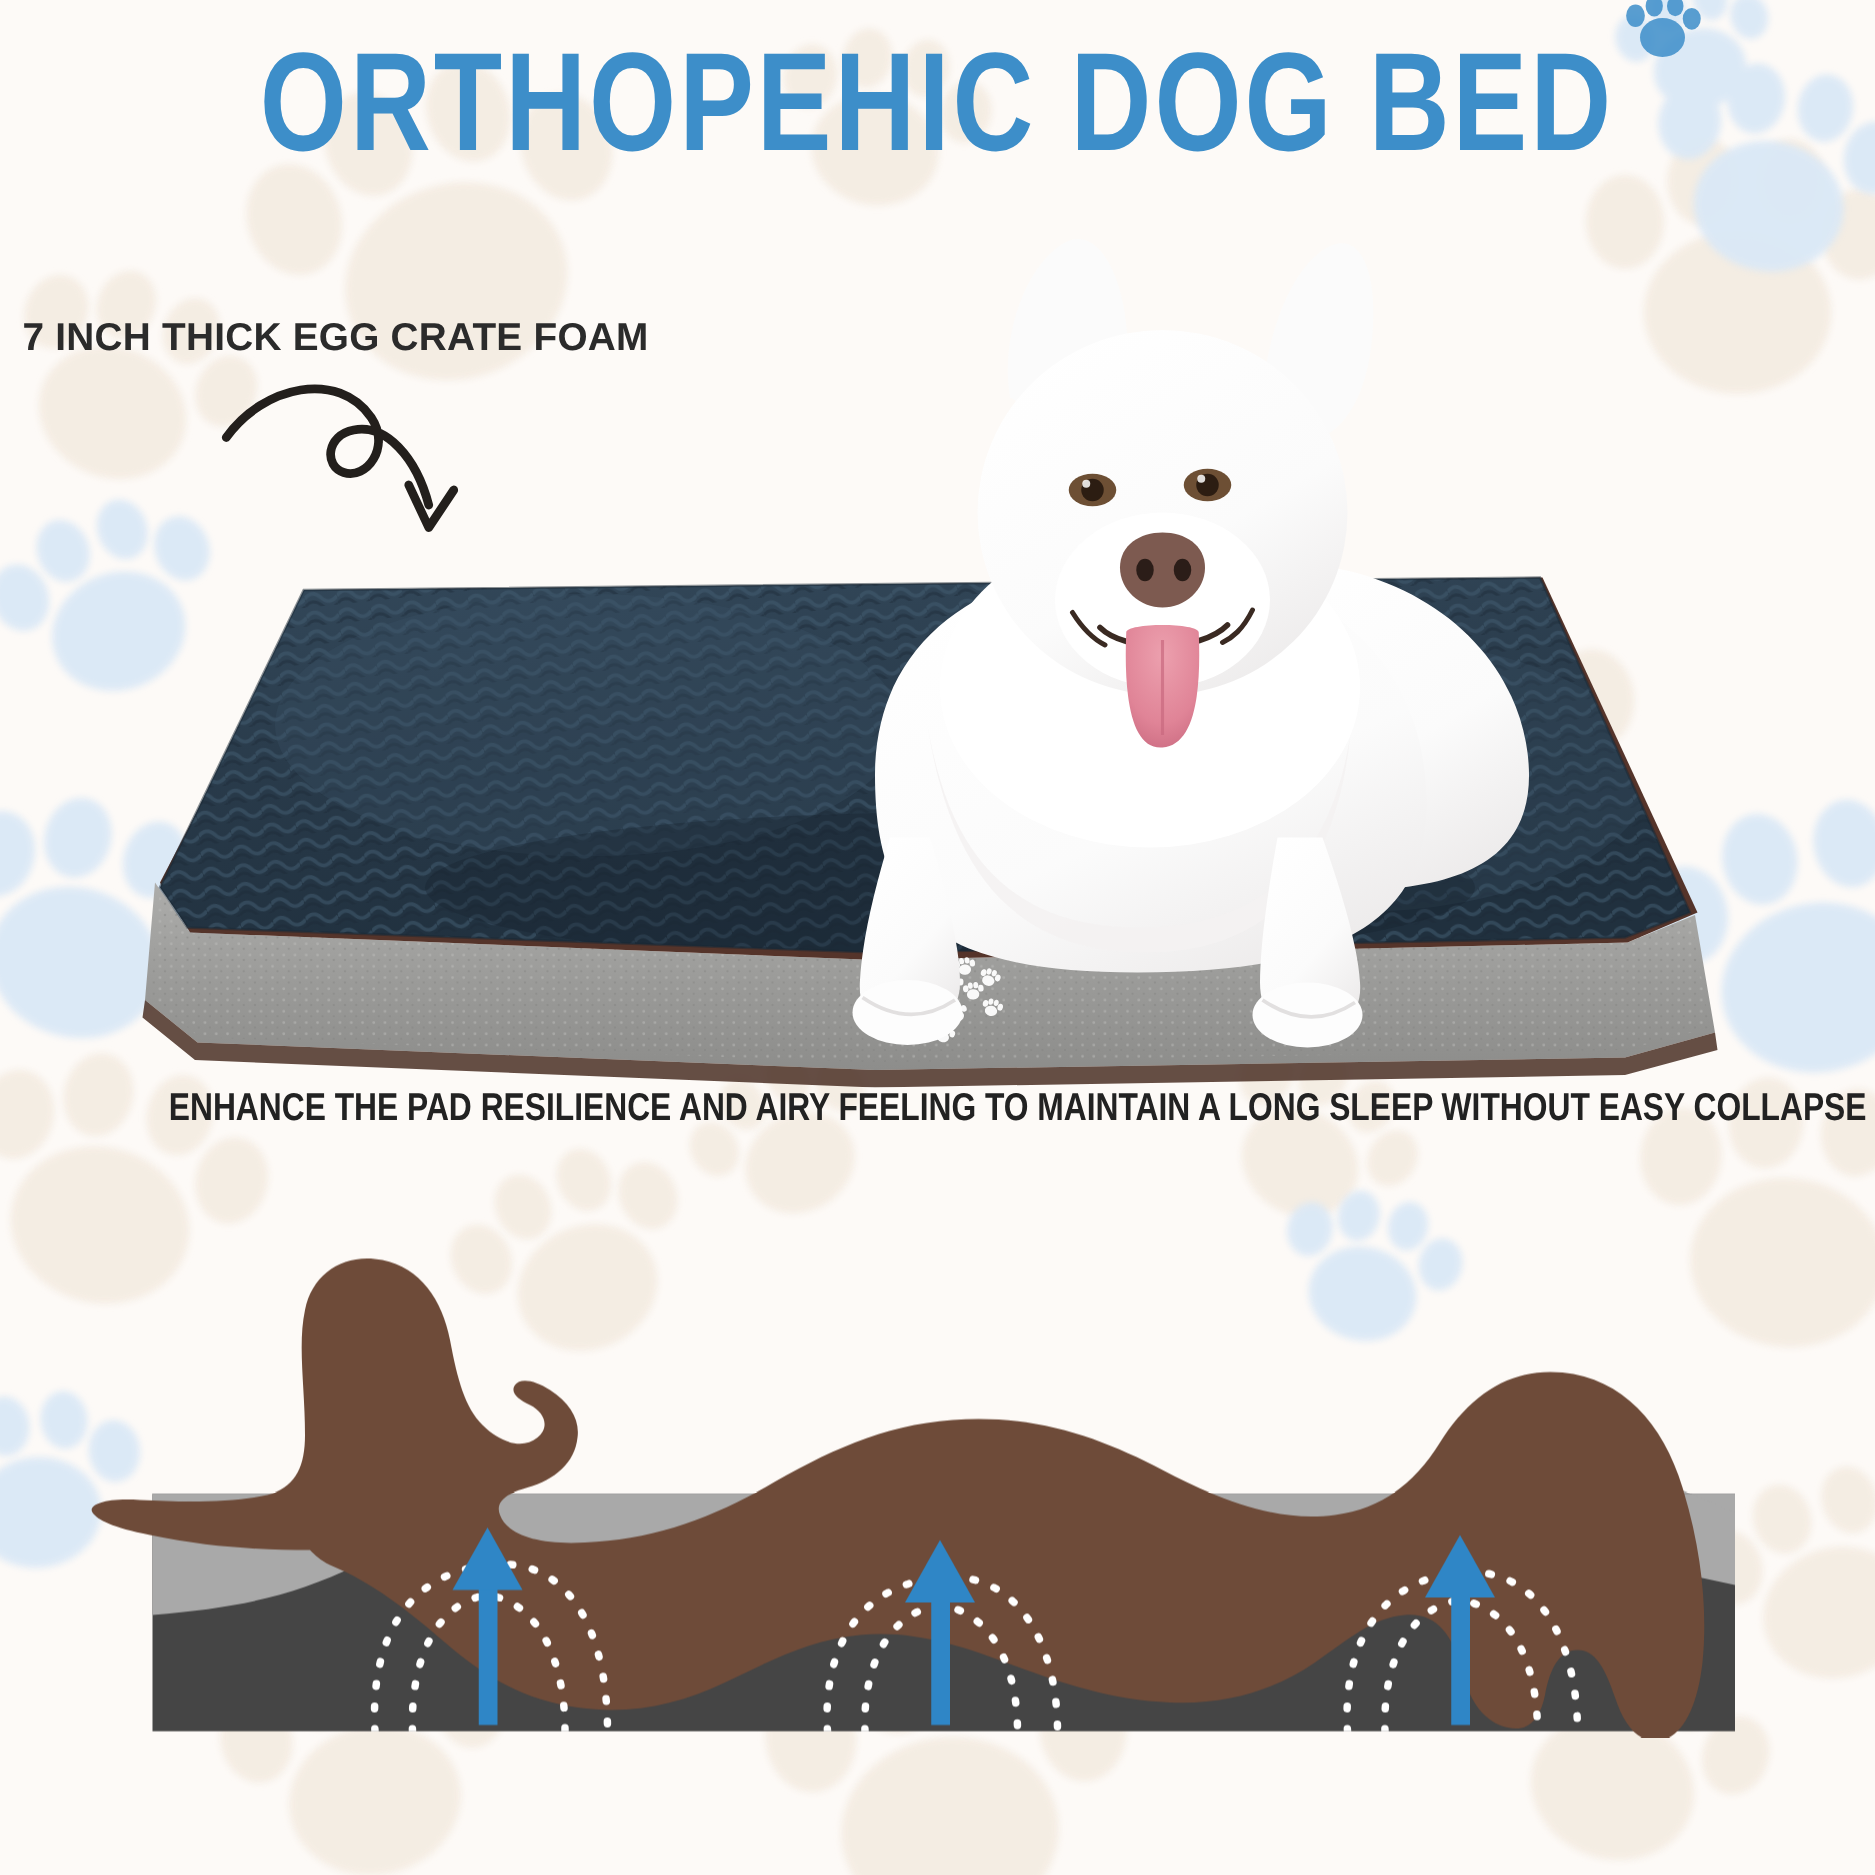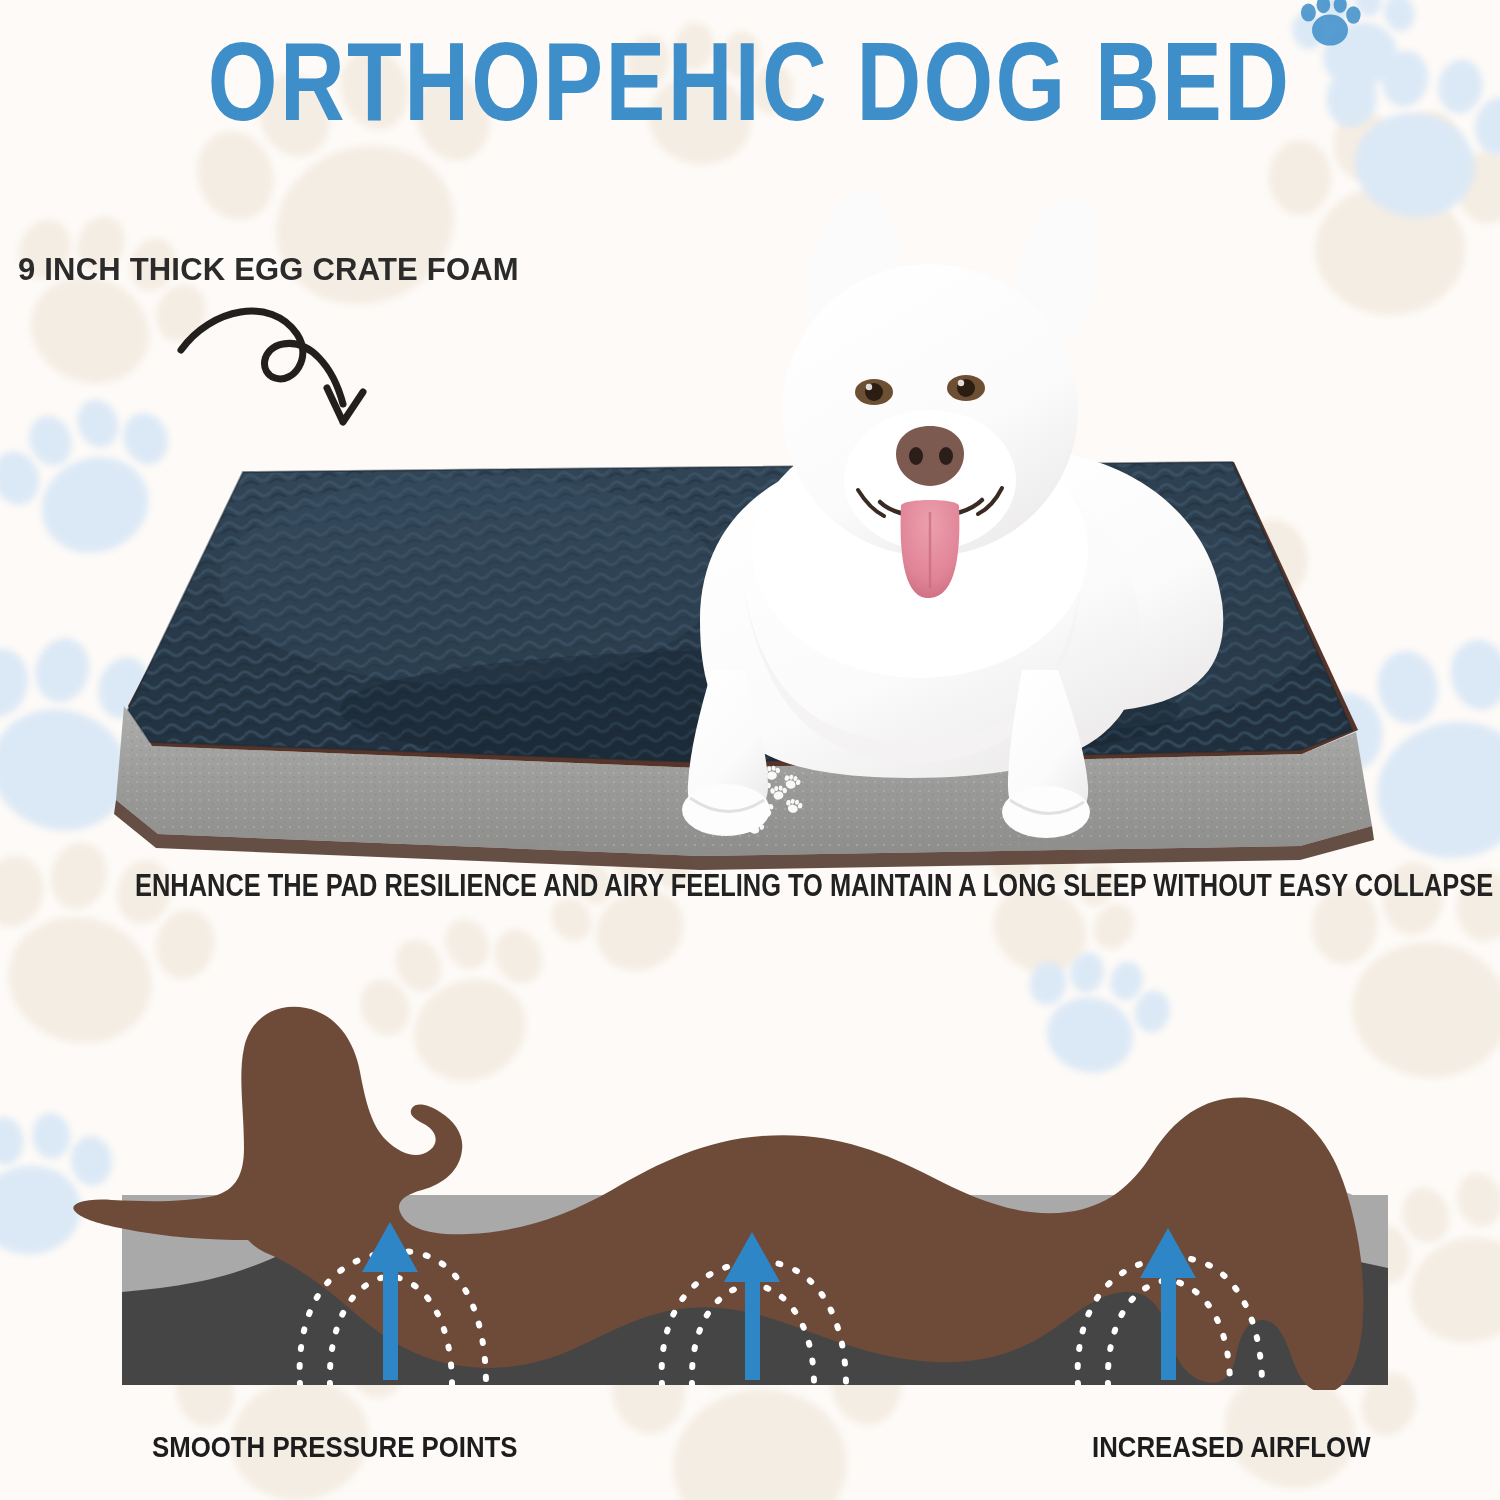--- a/index.html
+++ b/index.html
@@ -108,21 +108,21 @@
 
   <div class="title-wrap">
     <svg class="title-svg" viewBox="0 0 1500 120">
       <defs>
         <path id="titleArc" d="M 250,104 Q 750,54 1250,104"></path>
       </defs>
       <text font-family="'Liberation Sans', sans-serif" font-size="112" font-weight="700" fill="#3d8ec9" letter-spacing="3" text-anchor="middle" transform="scale(0.80,1)" x="937" y="102">ORTHOPEHIC DOG BED</text>
     </svg>
   </div>
 
-  <div class="annot-foam">9 INCH THICK EGG CRATE FOAM</div>
+  <div class="annot-foam">7 INCH THICK EGG CRATE FOAM</div>
   <svg class="arrow-curl" width="220" height="150" viewBox="0 0 220 150">
     <path d="M6,58 C36,16 96,4 122,42 C138,66 118,92 100,86 C84,81 86,56 108,52 C134,47 158,74 168,112" fill="none" stroke="#231f1c" stroke-width="7" stroke-linecap="round"></path>
     <path d="M168,130 L152,96 M168,130 L188,100" fill="none" stroke="#231f1c" stroke-width="7" stroke-linecap="round"></path>
   </svg>
 
   <svg class="photo" viewBox="0 0 1500 720">
     <defs>
       <linearGradient id="plush" x1="0" y1="0" x2="0.25" y2="1">
         <stop offset="0%" stop-color="#33485a"></stop>
         <stop offset="45%" stop-color="#2a3c4c"></stop>
@@ -363,18 +363,14 @@
         <rect x="745" y="272" width="15" height="118" fill="#2f86c6"></rect>
         <path d="M752,242 L780,292 L724,292 Z" fill="#2f86c6"></path>
       </g>
       <g>
         <rect x="1161" y="268" width="15" height="122" fill="#2f86c6"></rect>
         <path d="M1168,238 L1196,288 L1140,288 Z" fill="#2f86c6"></path>
       </g>
     </g>
   </svg>
 
-  <div class="label-row">
-    <span class="lbl left">SMOOTH PRESSURE POINTS</span>
-    <span class="lbl right">INCREASED AIRFLOW</span>
-  </div>
 
 </div>
 
 </body></html>

